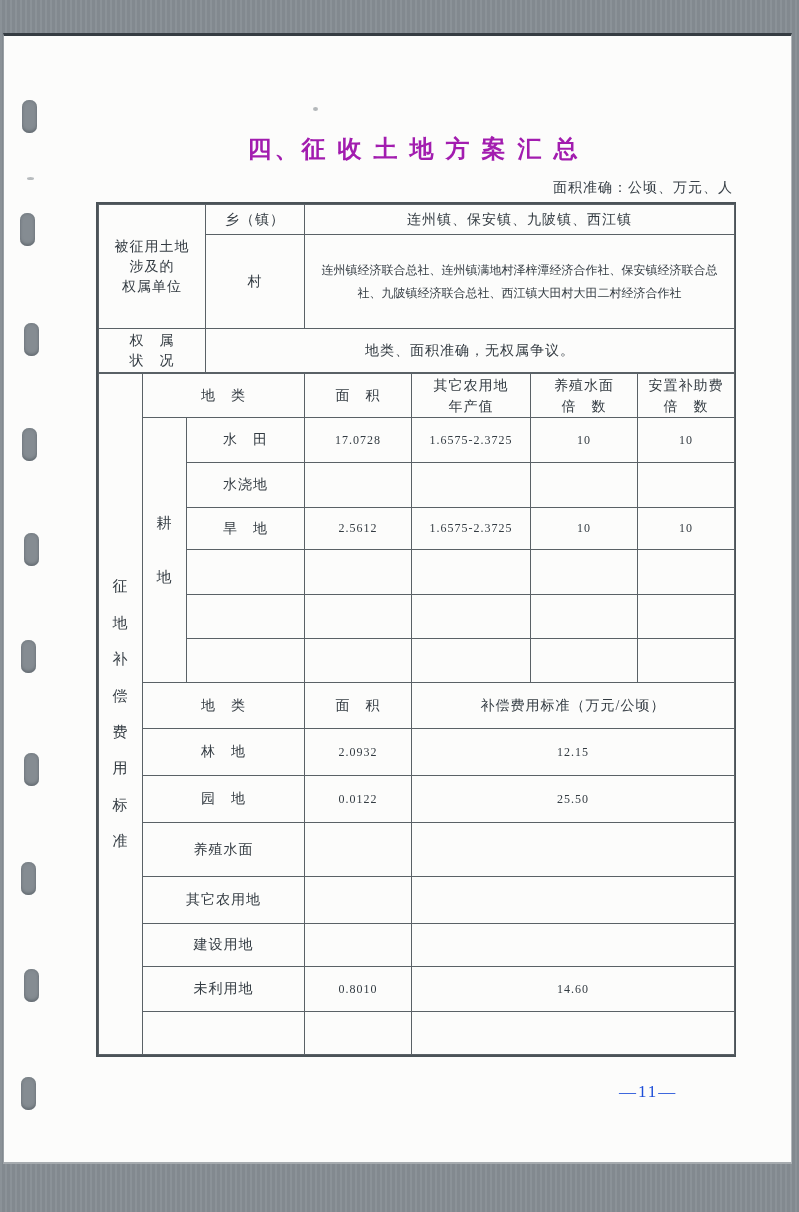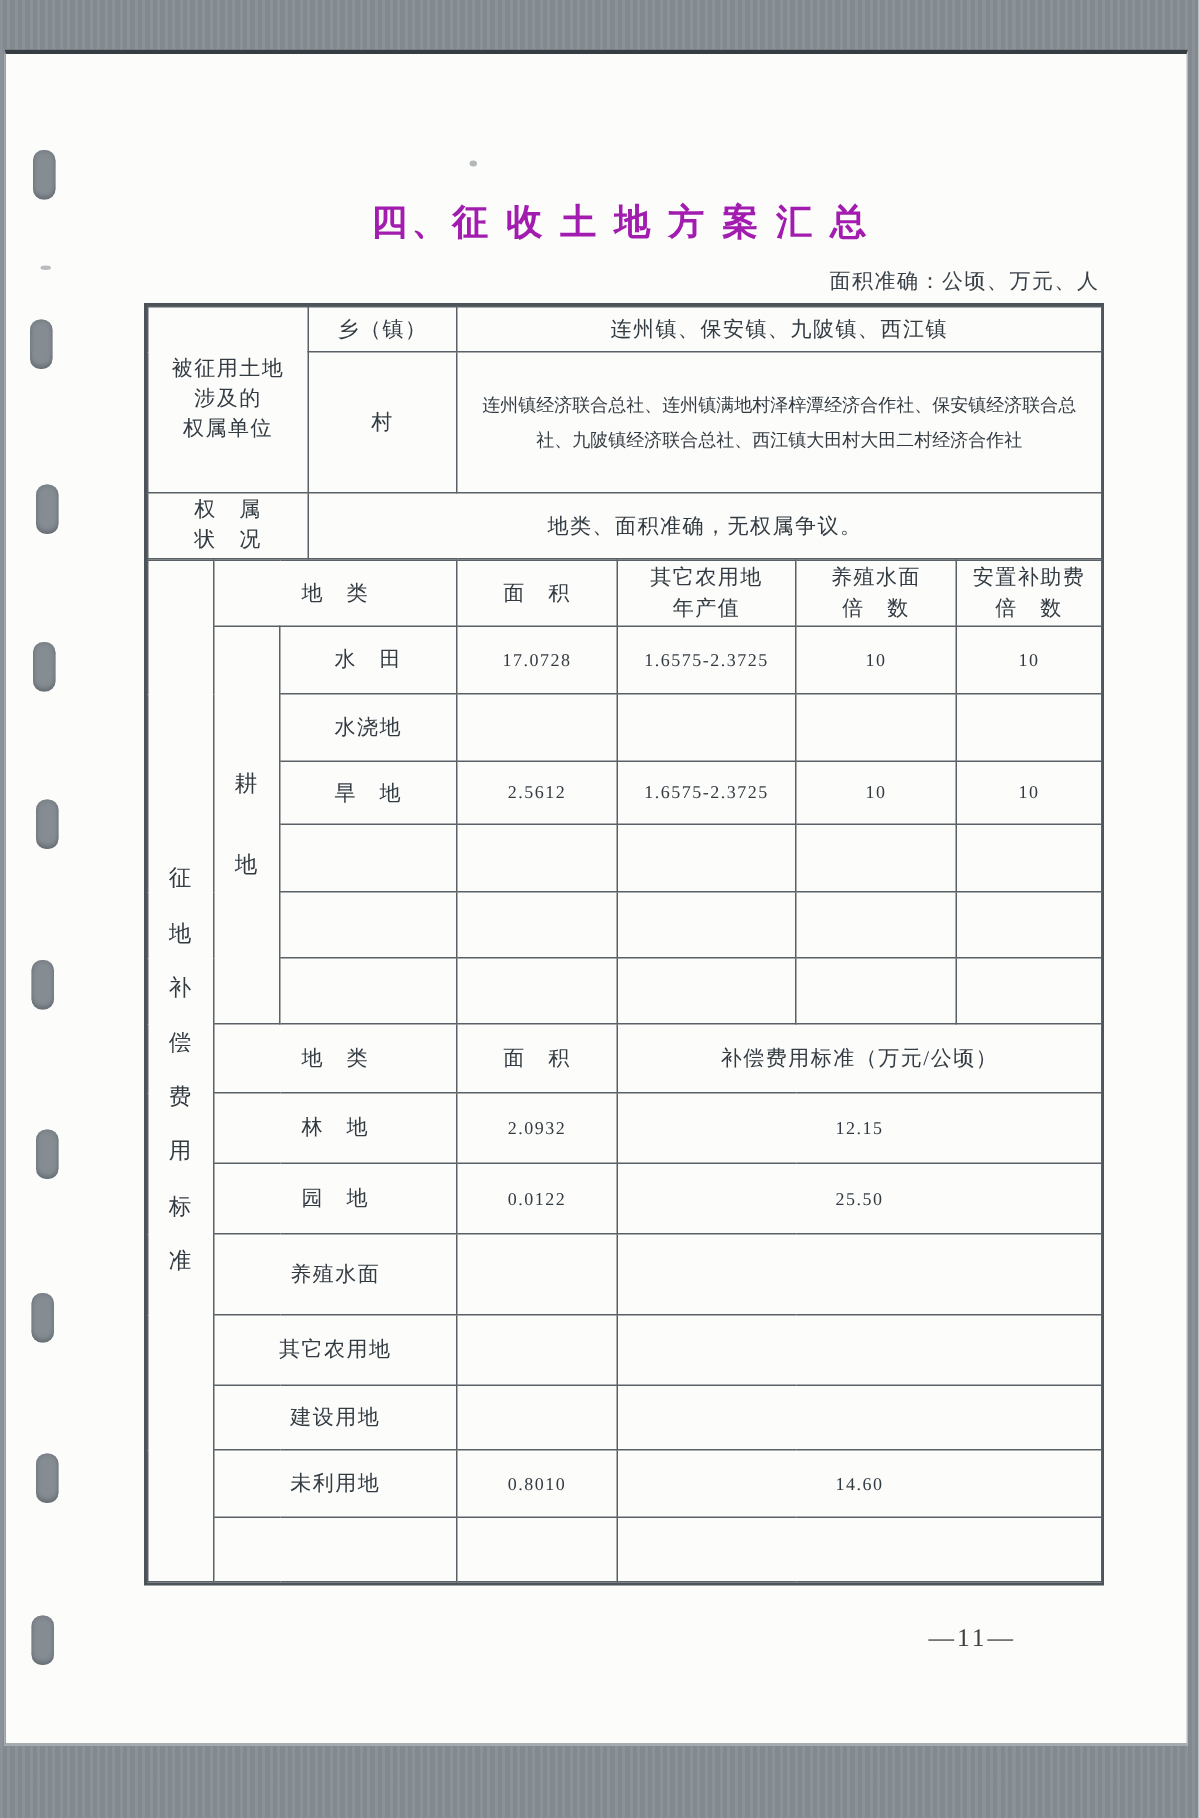--- a/index.html
+++ b/index.html
@@ -45,21 +45,21 @@
     letter-spacing:1px;
   }
   .stack span{display:block;line-height:20px;}
   .two-line span{display:block;line-height:21px;}
   .villages{font-size:12px;line-height:23px;padding:0 6px;letter-spacing:0;text-align:center;}
   .num{font-size:12px;letter-spacing:1px;}
   .vert span{display:block;line-height:36.4px;font-size:15px;}
   .vert2 span{display:block;line-height:54px;font-size:15px;}
   .page-num{
     position:absolute;left:615px;top:1046px;
-    font-size:17px;color:#404040;letter-spacing:2px;
+    font-size:17px;color:#1d4ed8;letter-spacing:2px;
   }
 </style>
 </head>
 <body>
 
 <div class="page">
 
   <div class="hole" style="left:18px;top:64px"></div>
   <div class="hole" style="left:16px;top:177px"></div>
   <div class="hole" style="left:20px;top:287px"></div>

